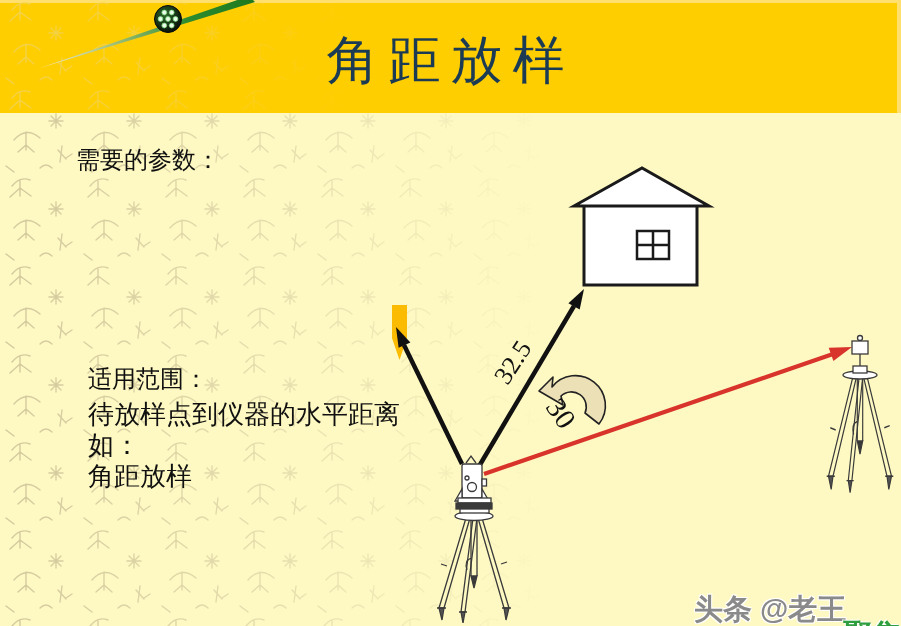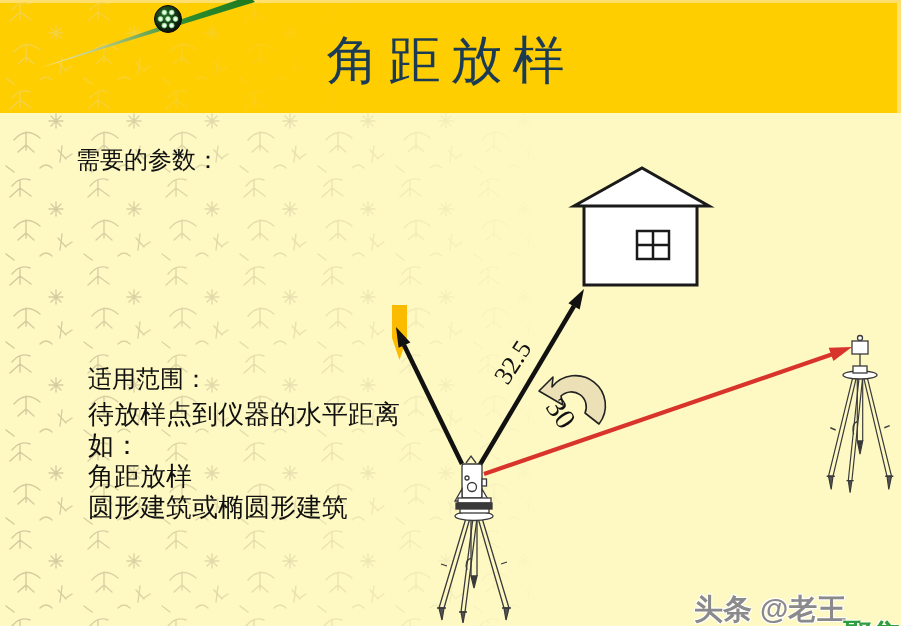--- a/index.html
+++ b/index.html
@@ -133,21 +133,20 @@
 
   <div class="text-block block-params">
     <div class="heading">需要的参数：</div>
   </div>
 
   <div class="text-block block-scope">
     <div class="heading">适用范围：</div>
     <div>待放样点到仪器的水平距离</div>
     <div>如：</div>
     <div>角距放样</div>
-    <div>圆形建筑或椭圆形建筑</div>
   </div>
 
   <svg class="diagram-svg" viewBox="0 0 901 626">
     <defs>
       <g id="tripodLegs" fill="none" stroke="#3a3a3a" stroke-width="1.3">
 
         <path d="M-8,2 L-35,92 M-4,2 L-30,92 M-33,48 l6,2"></path>
 
         <path d="M8,2 L35,92 M4,2 L30,92 M27,48 l6,-2"></path>
 

